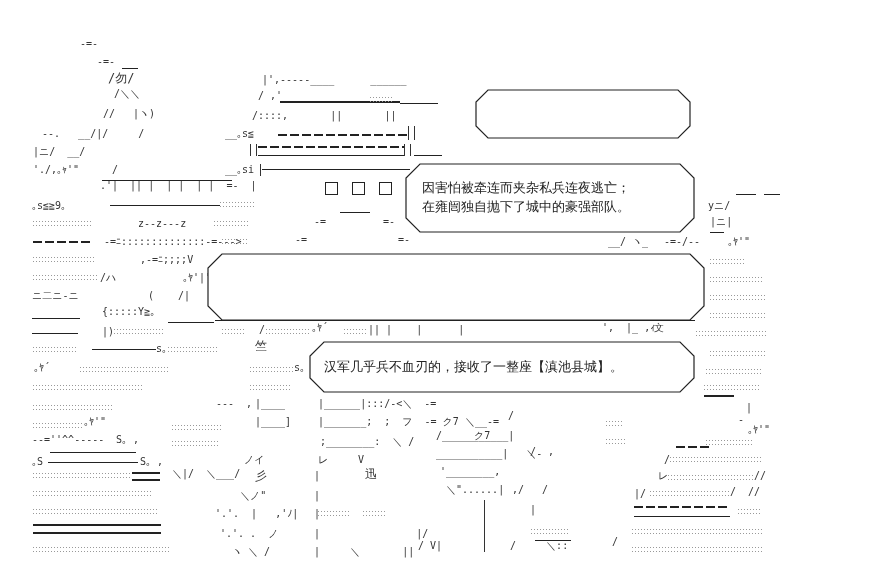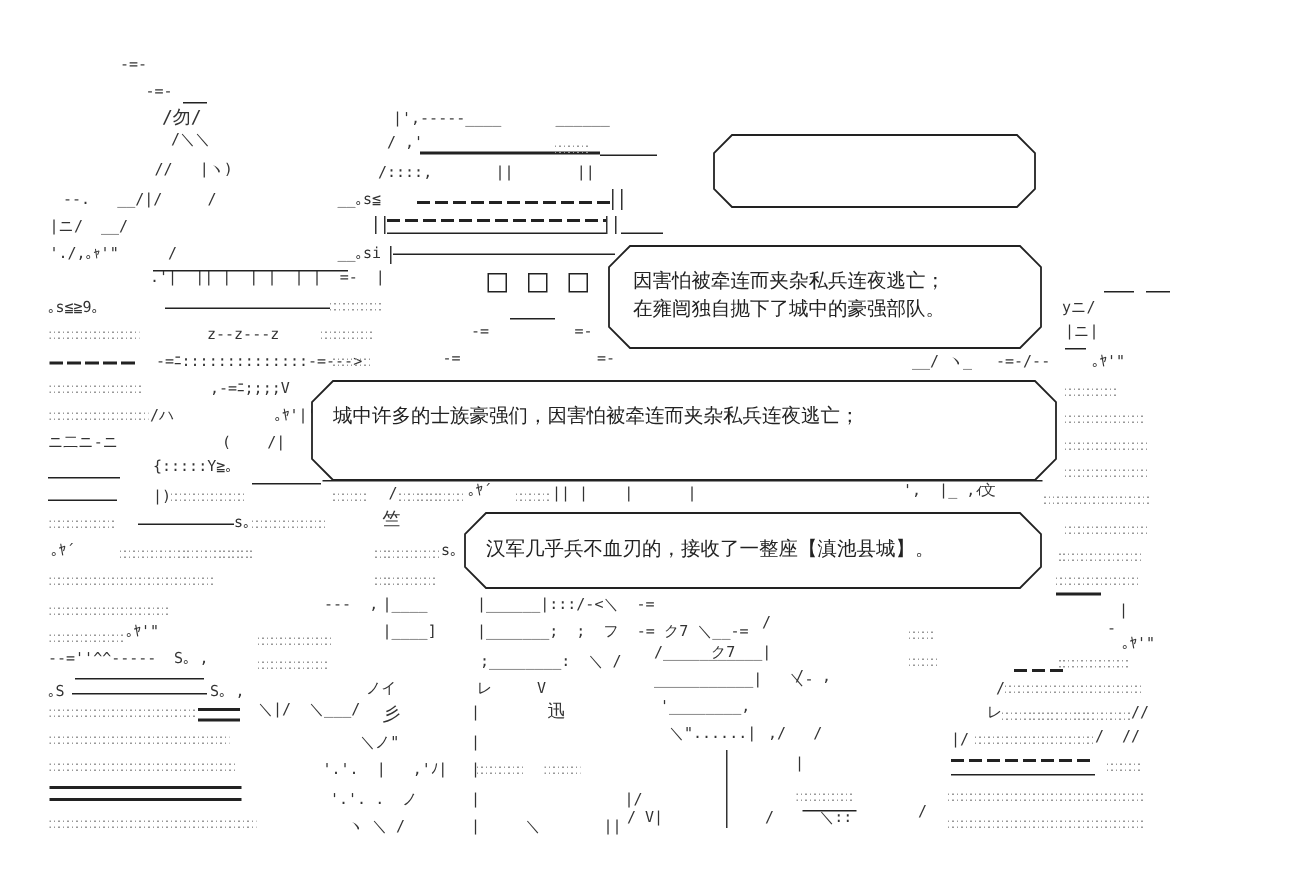--- a/index.html
+++ b/index.html
@@ -228,21 +228,20 @@
     <polygon points="16,2 276,2 290,16 290,56 276,70 16,70 2,56 2,16" fill="#fff" stroke="#222" stroke-width="1.2"></polygon>
   </svg>
   <div class="btext" style="left:18px;top:16px;">因害怕被牵连而夹杂私兵连夜逃亡；</div>
   <div class="btext" style="left:18px;top:35px;">在雍闿独自抛下了城中的豪强部队。</div>
 </div>
 
 <div class="balloon" style="left:206px;top:252px;width:502px;height:70px;">
   <svg width="502" height="70">
     <polygon points="16,2 484,2 498,16 498,54 484,68 16,68 2,54 2,16" fill="#fff" stroke="#222" stroke-width="1.2"></polygon>
   </svg>
-  <div class="btext" style="left:16px;top:16px;">城中许多的士族豪强们，因害怕被牵连而夹杂私兵连夜逃亡；</div>
 </div>
 
 <div class="balloon" style="left:308px;top:340px;width:390px;height:54px;">
   <svg width="390" height="54">
     <polygon points="16,2 372,2 386,16 386,38 372,52 16,52 2,38 2,16" fill="#fff" stroke="#222" stroke-width="1.2"></polygon>
   </svg>
   <div class="btext" style="left:16px;top:17px;">汉军几乎兵不血刃的，接收了一整座【滇池县城】。</div>
 </div>
 
 </body></html>

